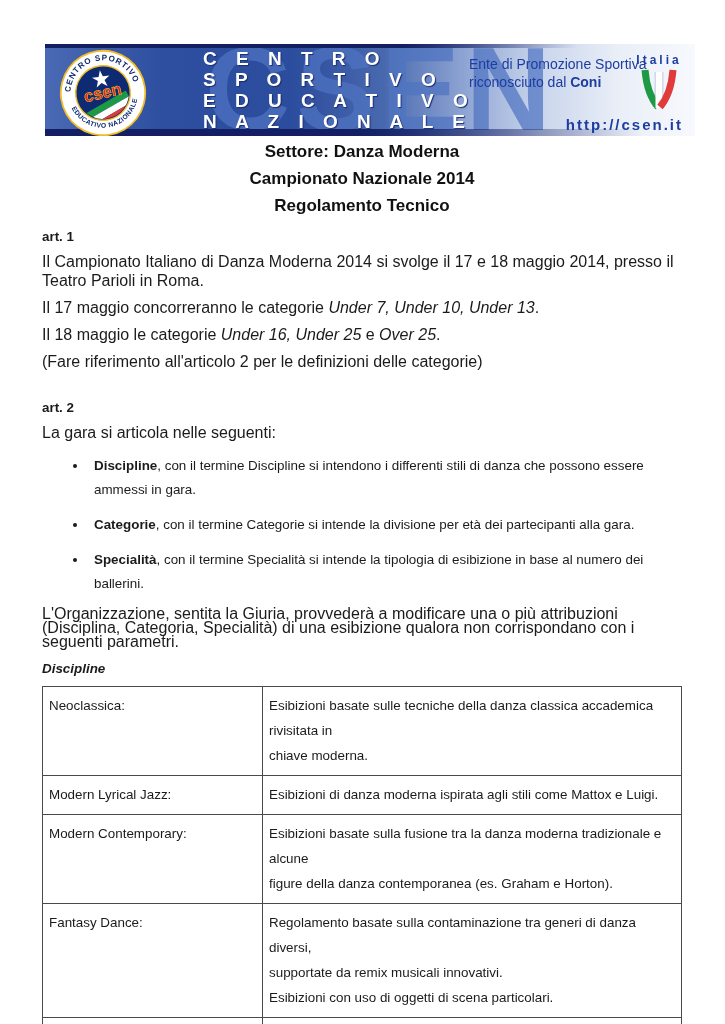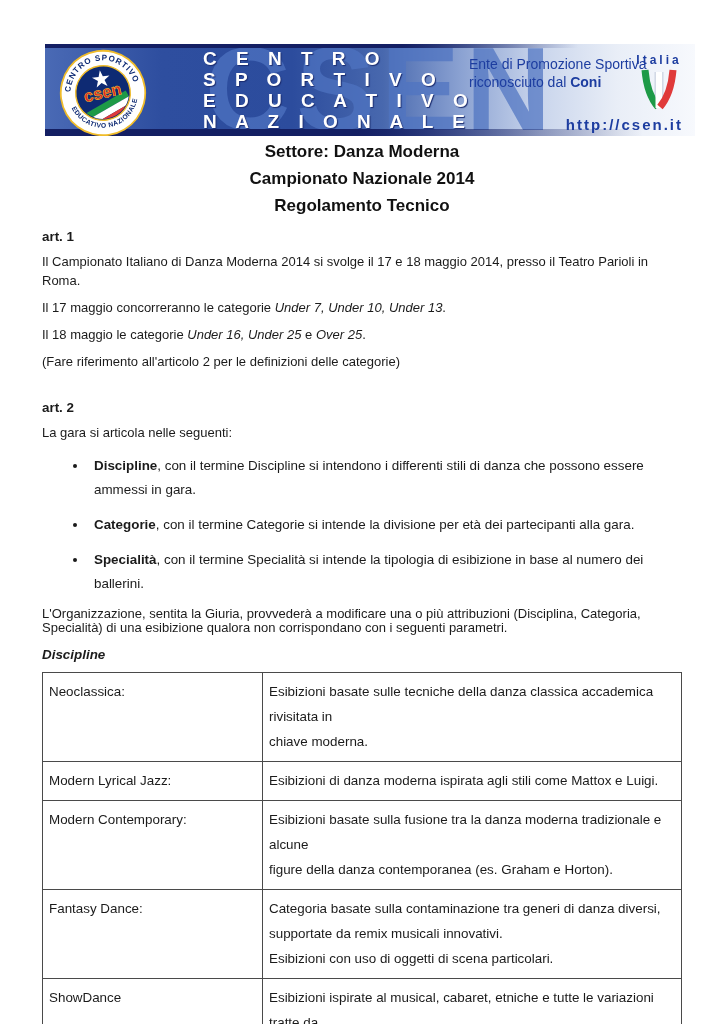--- a/index.html
+++ b/index.html
@@ -48,21 +48,21 @@
   .csen-url {
     position:absolute; right:12px; top:72px;
     font-size:15px; font-weight:bold; letter-spacing:2px; color:#1d3da0;
     text-decoration:none;
   }
 
   
   .doc { position:absolute; left:42px; top:138px; width:640px; }
   .title-block { text-align:center; font-weight:bold; font-size:17px; line-height:27px; color:#111; }
   .art-label { font-weight:bold; margin-top:10px; font-size:13.4px; }
-  .para { margin-top:8px; line-height:19px; font-size:13px; }
+  .para { margin-top:8px; line-height:19px; font-size:16px; }
   .para.spaced { margin-top:8px; }
   .italic { font-style:italic; }
   ul.defs { margin:12px 0 0 46px; }
   ul.defs li { margin-bottom:11px; line-height:24px; font-size:13.4px; padding-left:6px; }
   ul.defs li b { font-weight:bold; }
   .table-heading { font-weight:bold; font-style:italic; margin-top:12px; font-size:13.4px; }
 
   table.disc {
     width:640px; margin-top:10px; border-collapse:collapse;
     font-size:13.4px;
@@ -184,21 +184,21 @@
       <tr>
         <td class="c1">Modern Contemporary:</td>
         <td class="c2">
           <div>Esibizioni basate sulla fusione tra la danza moderna tradizionale e alcune</div>
           <div>figure della danza contemporanea (es. Graham e Horton).</div>
         </td>
       </tr>
       <tr>
         <td class="c1">Fantasy Dance:</td>
         <td class="c2">
-          <div>Categoria basate sulla contaminazione tra generi di danza diversi,</div>
+          <div>Regolamento basate sulla contaminazione tra generi di danza diversi,</div>
           <div>supportate da remix musicali innovativi.</div>
           <div>Esibizioni con uso di oggetti di scena particolari.</div>
         </td>
       </tr>
       <tr>
         <td class="c1">ShowDance</td>
         <td class="c2">
           <div>Esibizioni ispirate al musical, cabaret, etniche e tutte le variazioni tratte da</div>
 
         </td>

